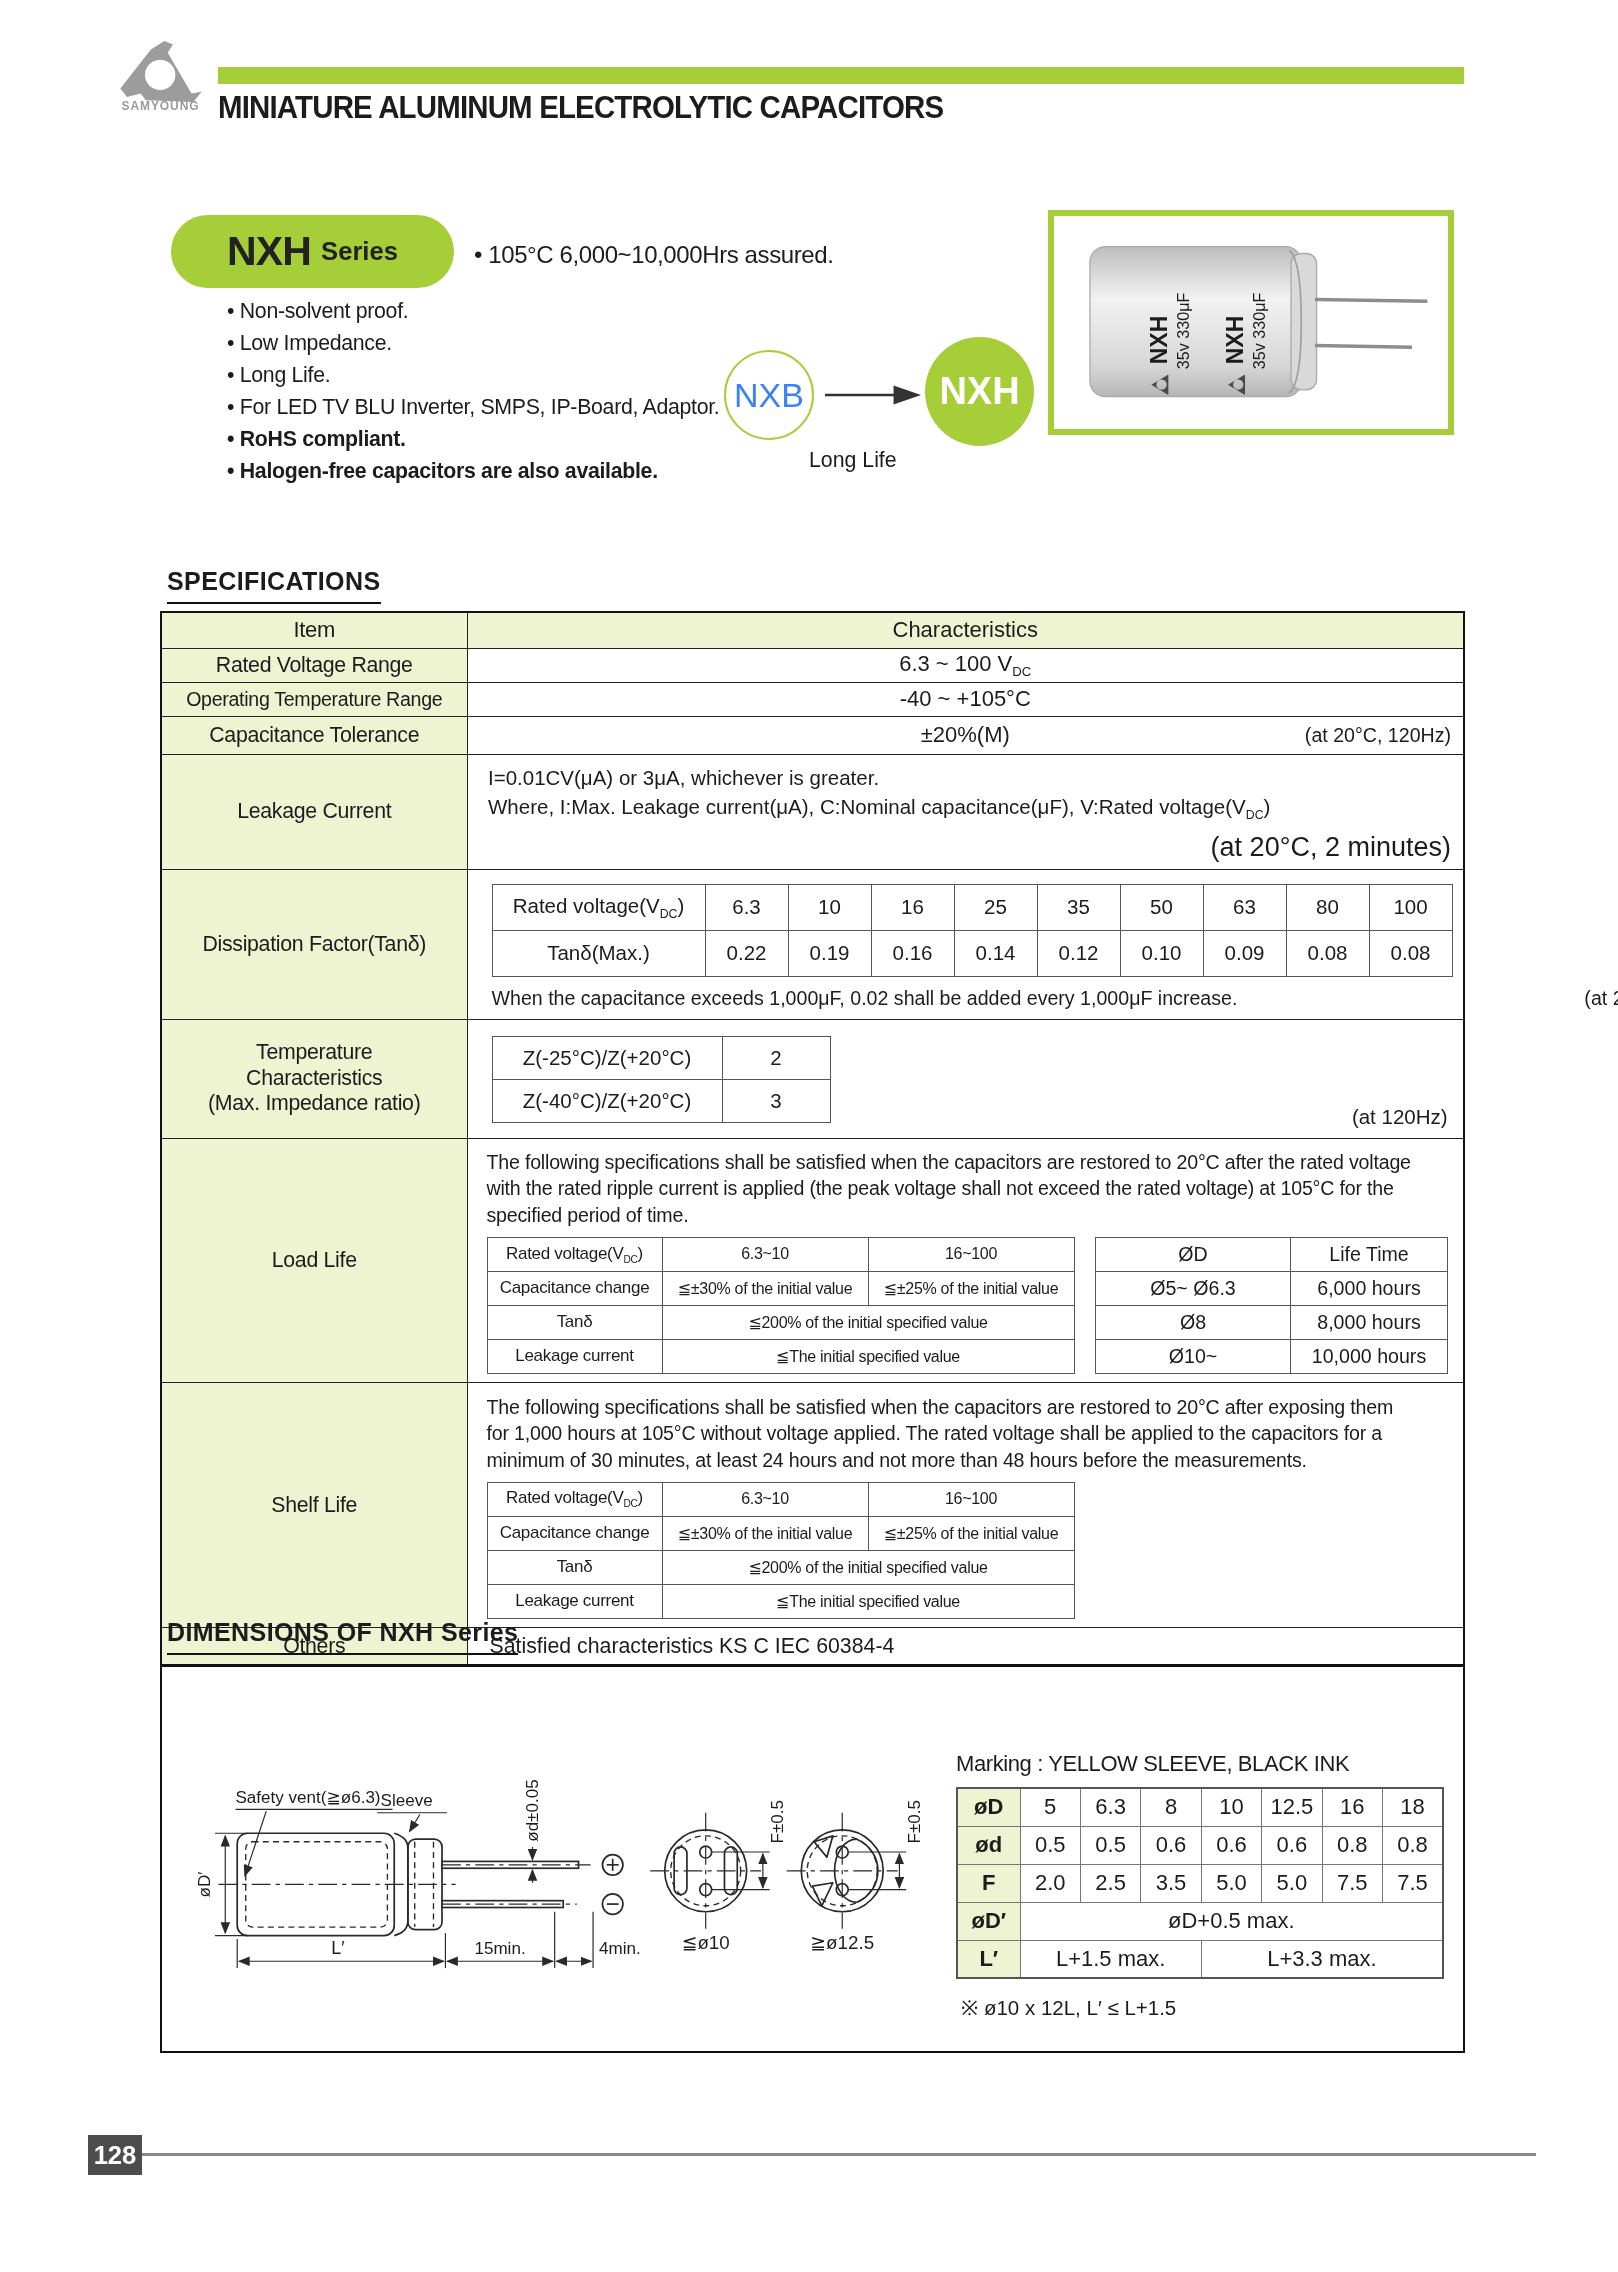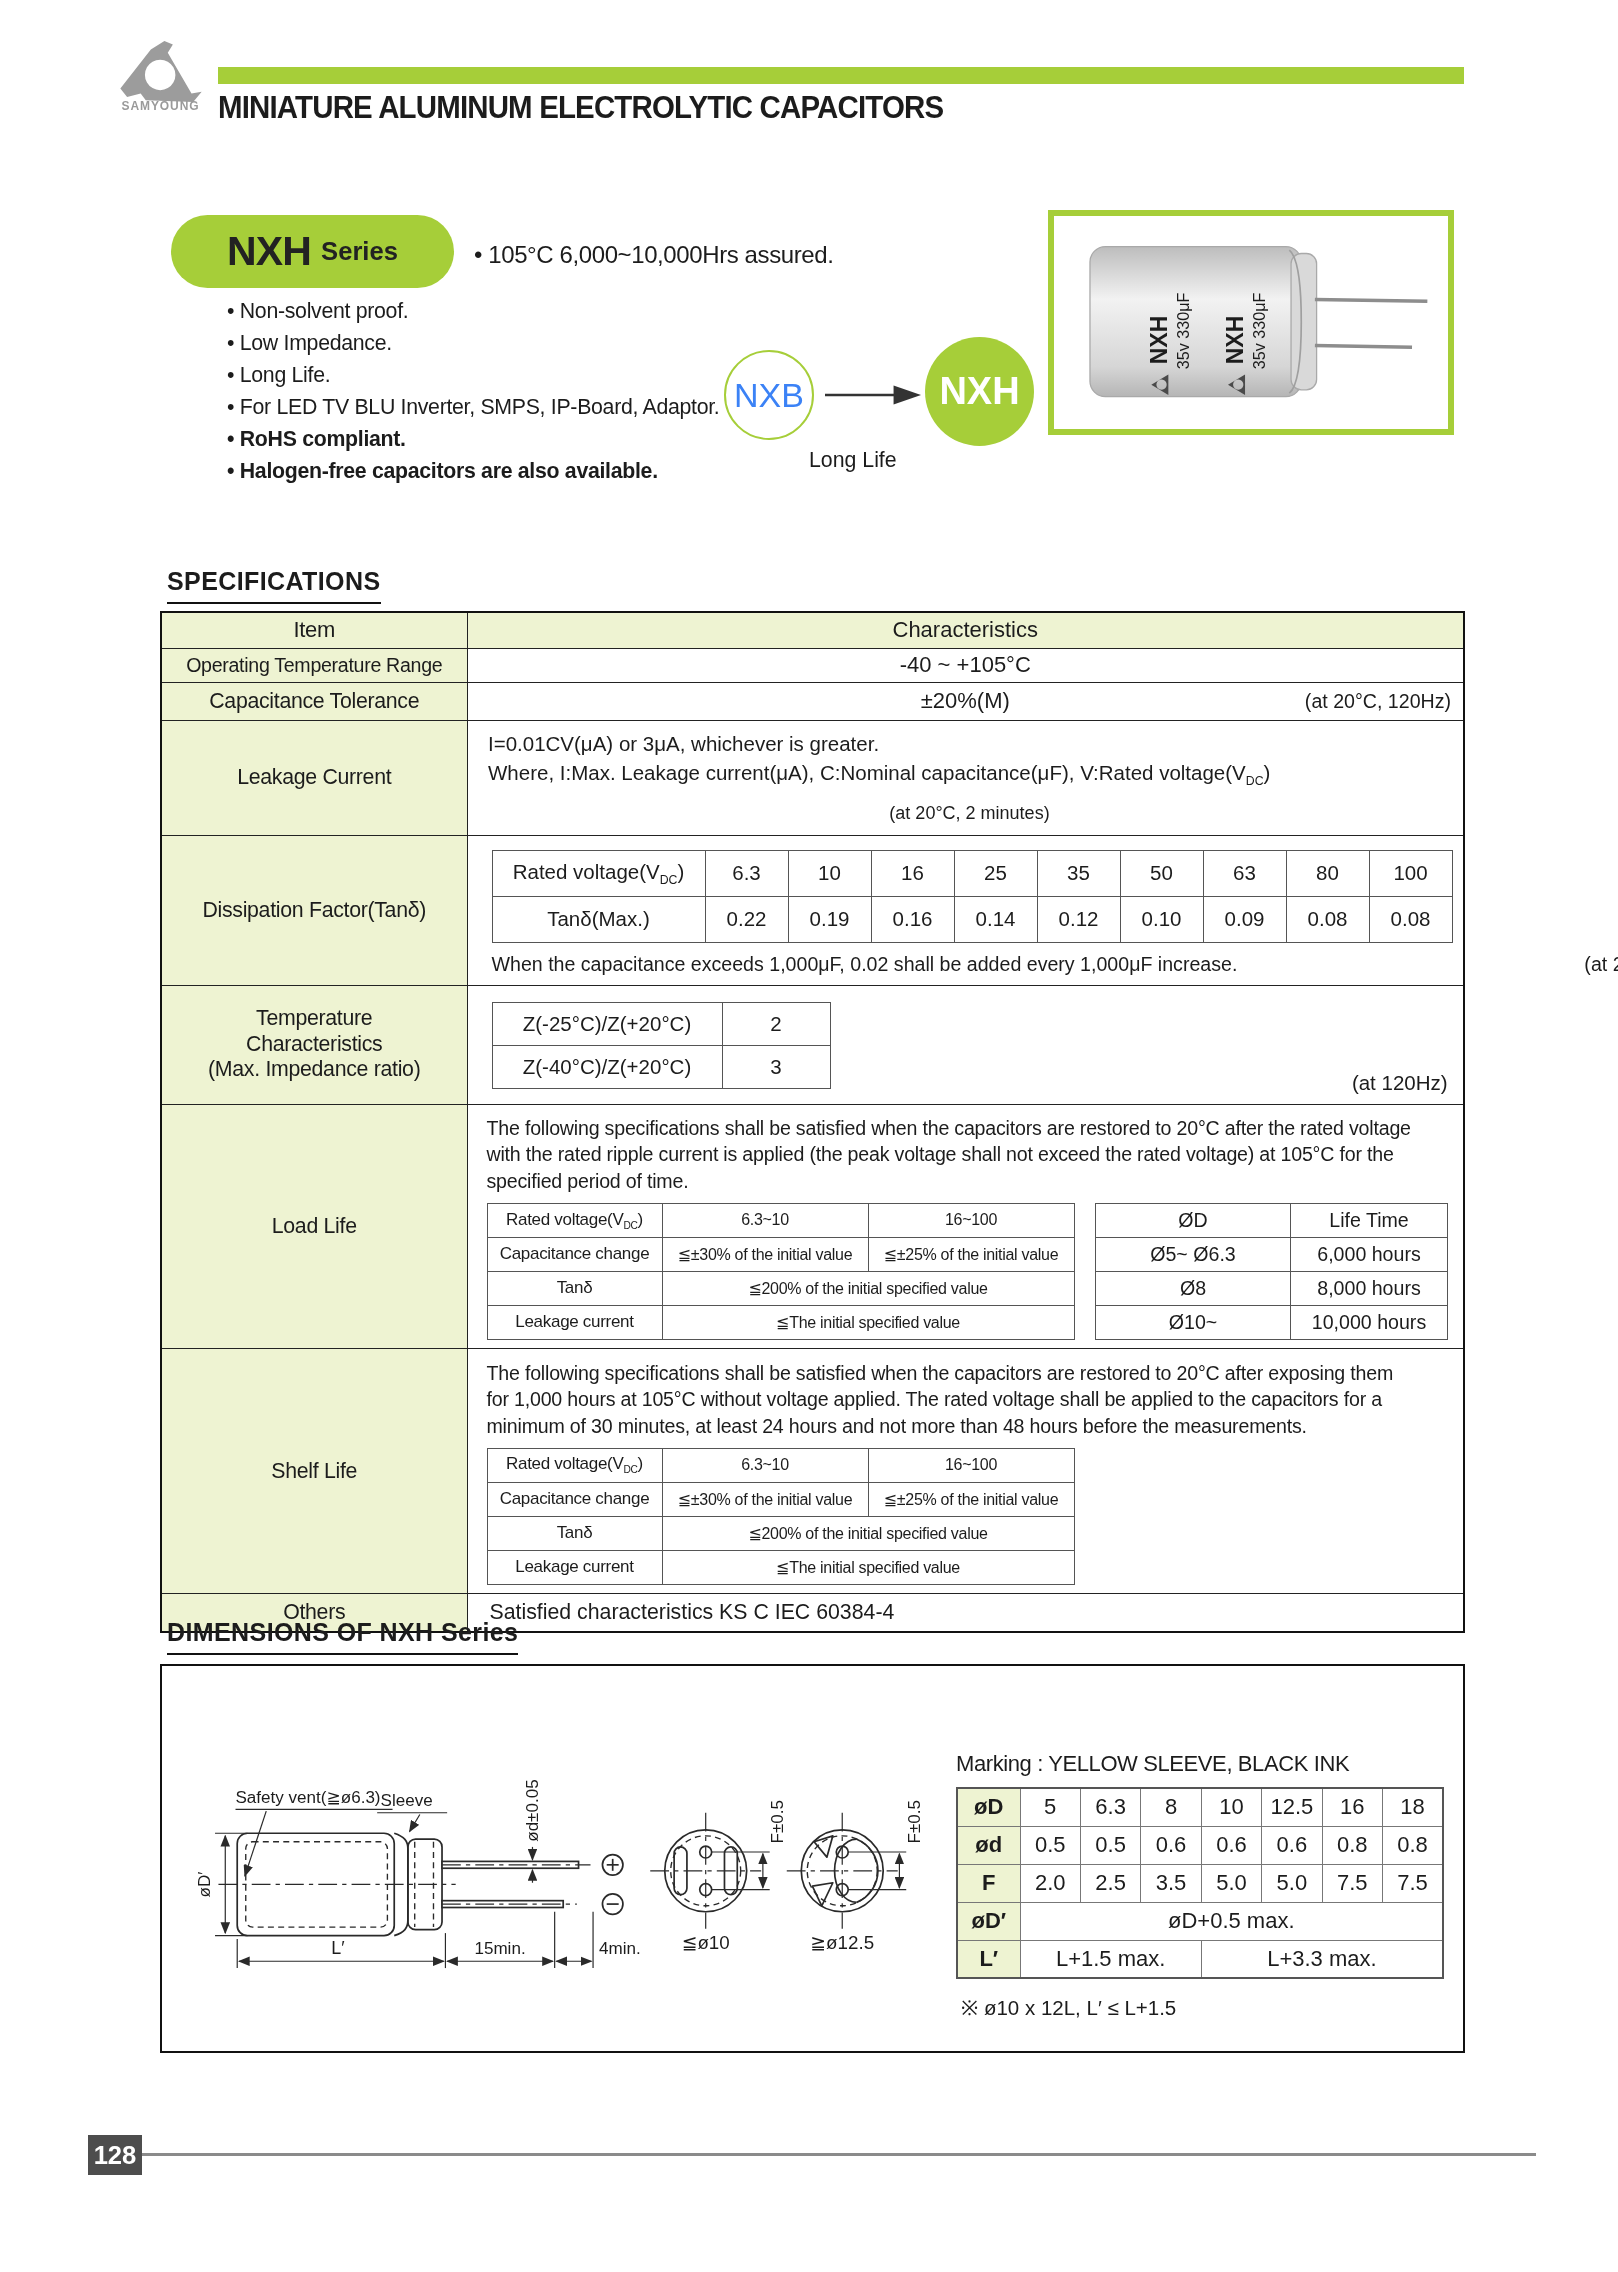--- a/index.html
+++ b/index.html
@@ -56,21 +56,21 @@
   .spec-table > tbody > tr > td{border:1.7px solid #222;vertical-align:middle;}
   .spec-table td.lbl{width:306px;background:var(--pale);text-align:center;font-size:21.3px;letter-spacing:-0.3px;margin-top:32px;}
   .spec-table tr.hdr td{background:var(--pale);text-align:center;font-size:22px;height:36px;}
   .cell-center{text-align:center;font-size:22px;}
   td.rel{position:relative;}
   .right-note{position:absolute;right:12px;top:50%;transform:translateY(-50%);font-size:19.6px;}
   .corner-note{position:absolute;right:15.4px;bottom:8.5px;font-size:20.5px;}
   sub.dc{font-size:.6em;}
   
   .leak-wrap{padding:8.5px 12px 6.8px 20.5px;font-size:20.5px;line-height:29px;}
-  .leak-note{text-align:center;margin-top:3.4px;font-size:18px;}
+  .leak-note{text-align:right;margin-top:3.4px;font-size:27px;}
   
   .diss-wrap{padding:13.7px 0 8.5px 24px;}
   .diss{border:1.7px solid #555;}
   .diss td{border:1.7px solid #555;height:46px;text-align:center;font-size:20.5px;}
   .diss td.k{width:213px;}
   .diss td.v{width:83px;}
   .diss-note{display:flex;justify-content:space-between;width:1239px;margin-top:10.2px;font-size:19.6px;}
   
   .temp-wrap{padding:13.7px 0 12px 24px;}
   .tmp{border:1.7px solid #555;}
@@ -174,20 +174,26 @@
     </svg>
   </div>
 
   <div class="sec-heading" id="spec-heading">SPECIFICATIONS</div>
 
   <table class="spec-table">
     <tbody>
       <tr class="hdr">
         <td class="lbl">Item</td>
         <td>Characteristics</td>
+      </tr>
+      <tr>
+        <td class="lbl" style="height:34px;">Rated Voltage Range</td>
+        <td class="cell-center">
+          <span>6.3 ~ 100 V</span><sub class="dc">DC</sub>
+        </td>
       </tr>
       <tr>
         <td class="lbl" style="height:34px;font-size:19.6px;">Operating Temperature Range</td>
         <td class="cell-center">-40 ~ +105°C</td>
       </tr>
       <tr>
         <td class="lbl" style="height:38px;">Capacitance Tolerance</td>
         <td class="cell-center rel">
           <span>±20%(M)</span>
           <span class="right-note">(at 20°C, 120Hz)</span>

